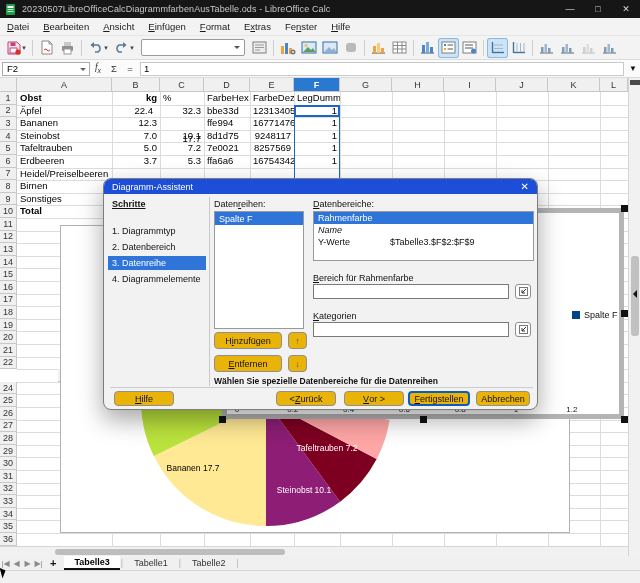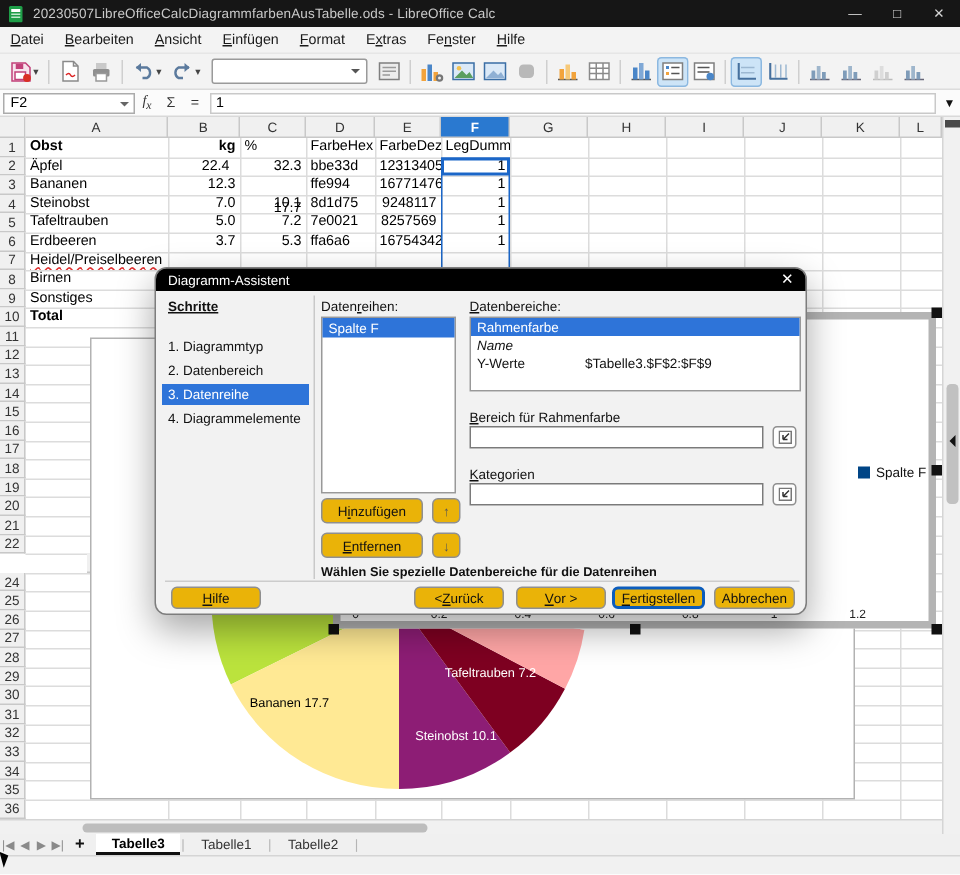--- a/index.html
+++ b/index.html
@@ -44,21 +44,21 @@
   
   #chart-old{background:#fff;border:1px solid #b2b2b2}
   #chart-new{background:#fff;border:5px solid #b4b4b4}
   .handle{width:7px;height:7px;background:#111}
   .axis-tick{position:absolute;font-size:8px;color:#222;transform:translateX(-50%)}
   .pie-label{position:absolute;font-size:8.5px;transform:translate(-50%,-50%);white-space:nowrap}
   #legend-entry{display:flex;align-items:center;font-size:9px;color:#111}
   #legend-swatch{width:8px;height:8px;margin-right:4px}
   
   #dialog{left:103px;top:178px;width:435px;height:232px;background:#f2f2f2;border:1px solid #7d7d7d;border-radius:8px;box-shadow:0 10px 24px rgba(0,0,0,.35);font-size:9px;color:#111}
-  #dlg-title{height:15px;background:#000000;border-radius:7px 7px 0 0;color:#fff;display:flex;align-items:center;padding-left:8px;font-size:9px}
+  #dlg-title{height:15px;background:#1d4ed8;border-radius:7px 7px 0 0;color:#fff;display:flex;align-items:center;padding-left:8px;font-size:9px}
   #dlg-close{position:absolute;right:8px;top:2px;color:#fff;font-size:10px}
   .dlg-label u,.dlg-btn u,.menu-item u{text-decoration:underline}
   .listbox{position:absolute;background:#fff;border:1px solid #999}
   .lrow{height:13px;display:flex;align-items:center;padding-left:4px;white-space:nowrap}
   .lrow.sel{background:#2e74d9;color:#fff}
   .dlg-btn{position:absolute;background:#eab308;border:1px solid #8f8f8f;border-radius:4px;font-size:9px;display:flex;align-items:center;justify-content:center}
   .dlg-btn.primary{border:2px solid #0b5cbc}
   .dlg-input{position:absolute;background:#fff;border:1px solid #7a7a7a}
   .shrinkbtn{position:absolute;background:#fdfdfd;border:1px solid #8f8f8f;border-radius:3px;display:flex;align-items:center;justify-content:center}
   .step{padding:2px 4px;margin:2px 0;white-space:nowrap}

